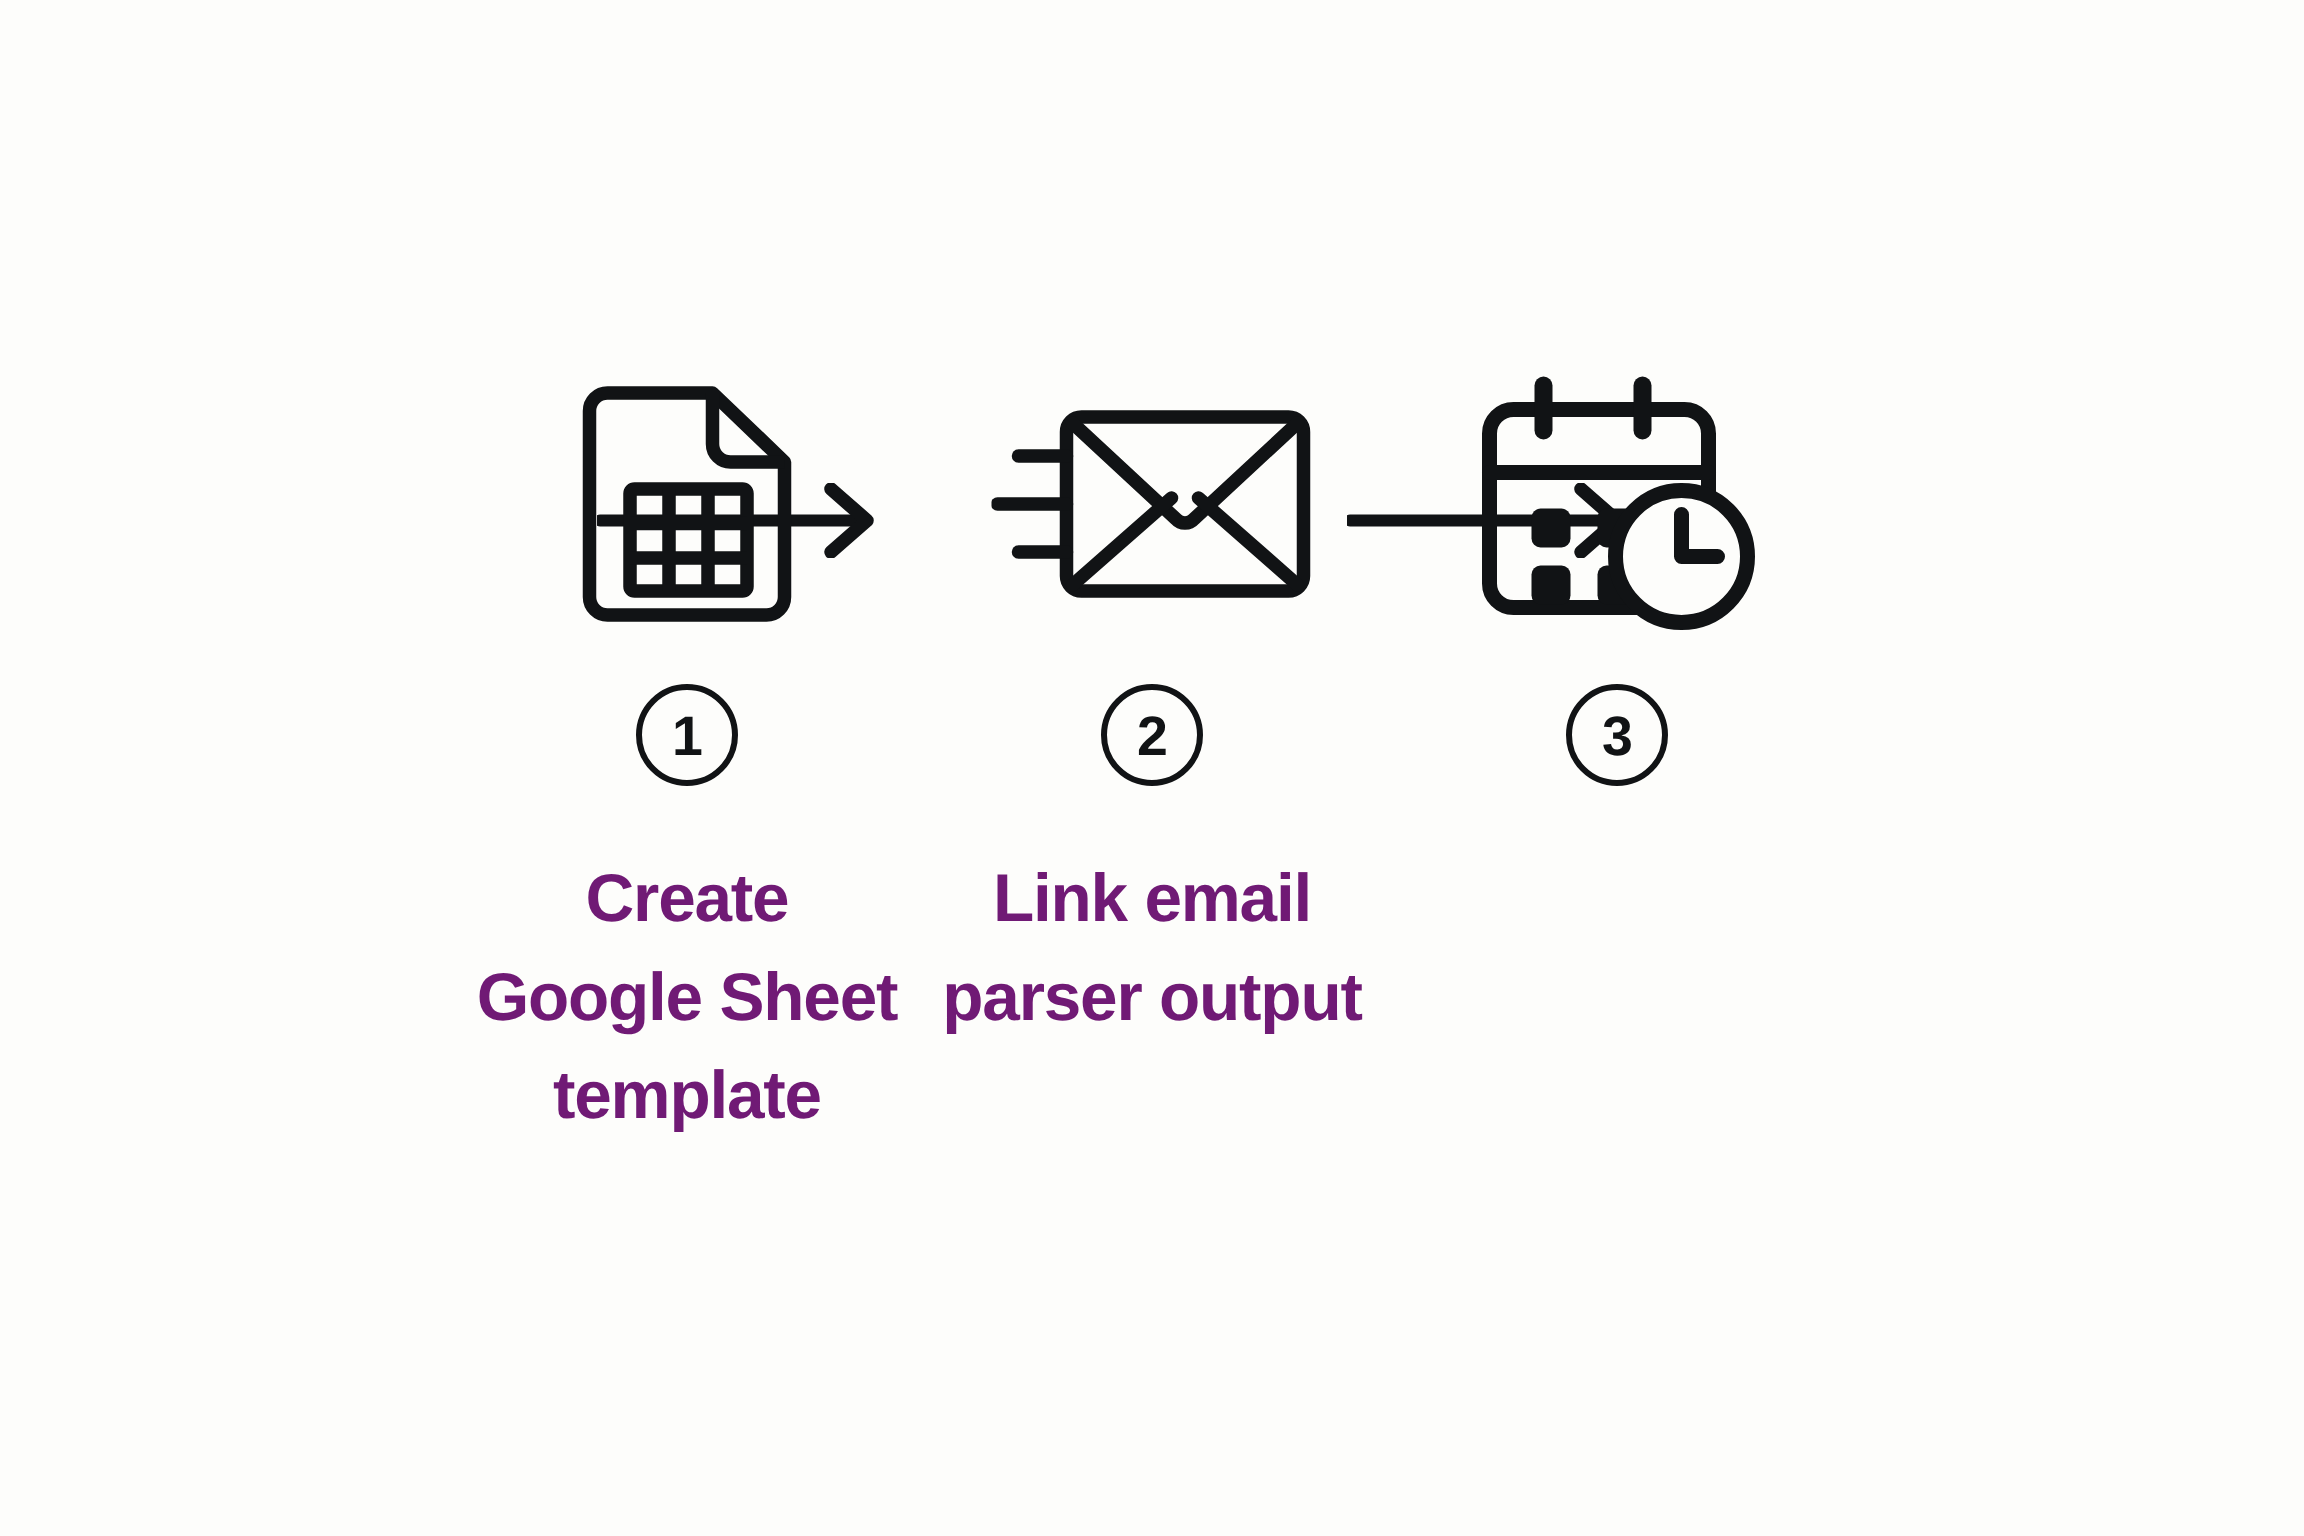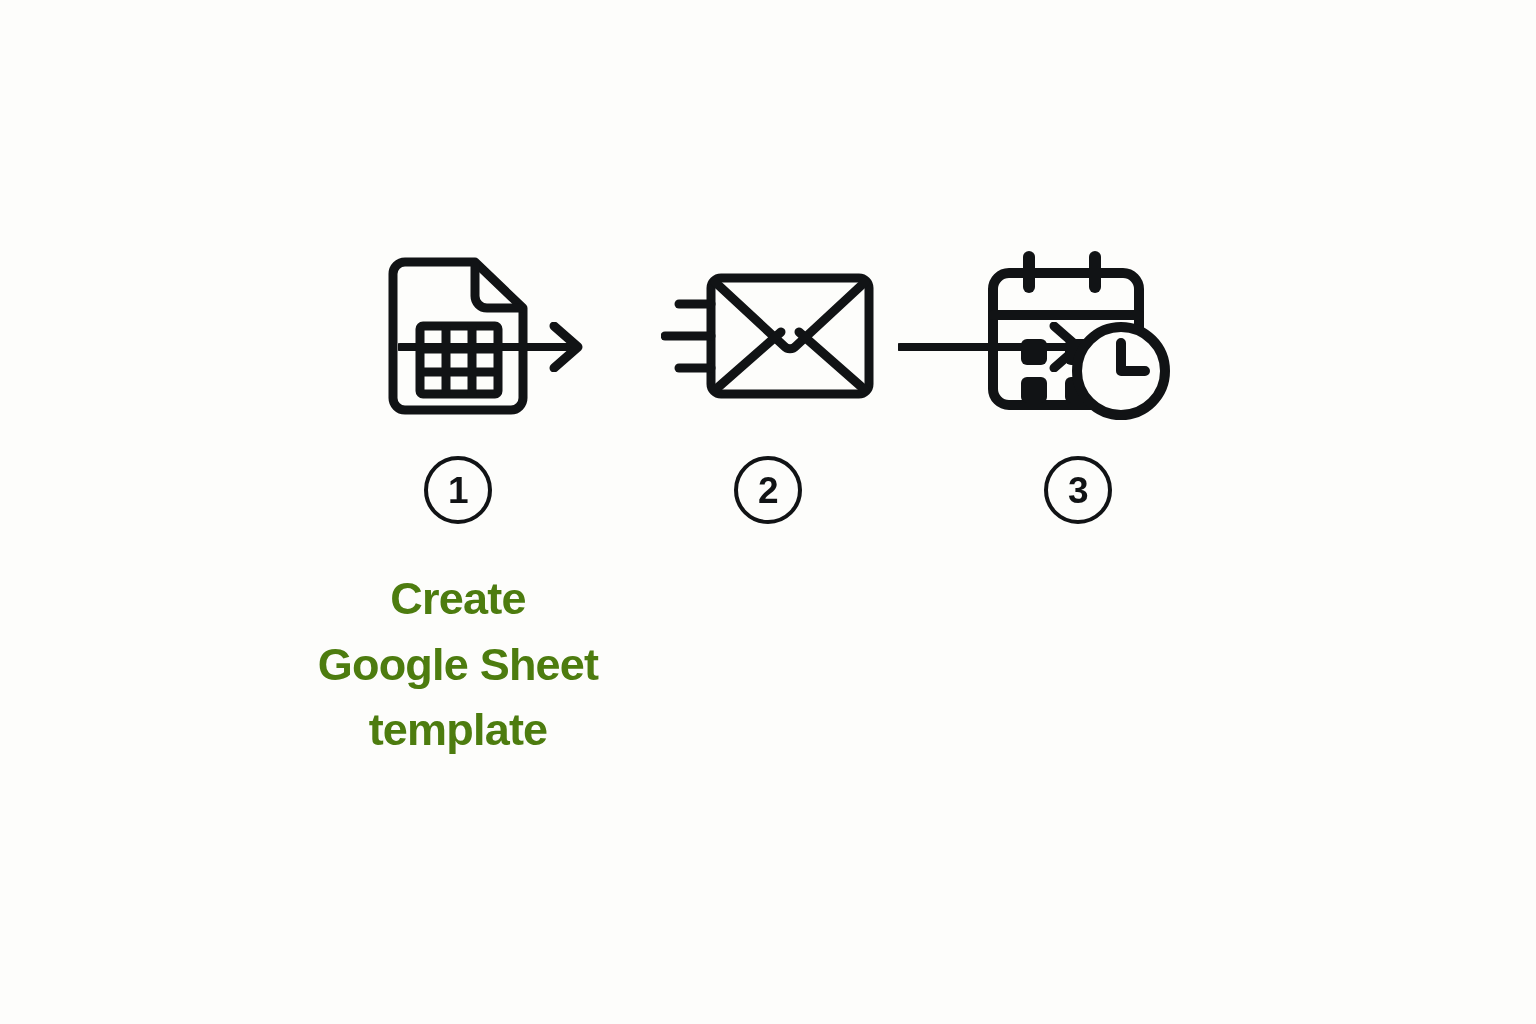--- a/index.html
+++ b/index.html
@@ -63,21 +63,21 @@
     color: #111315;
     line-height: 1;
     letter-spacing: -0.5px;
   }
   .step-label {
     margin-top: 42px;
     text-align: center;
     font-size: 45px;
     font-weight: 700;
     line-height: 1.46;
-    color: #4d7c0f;
+    color: #701a75;
     letter-spacing: -0.8px;
     white-space: pre-line;
   }
 
   
   .arrow {
     position: absolute;
     top: 322px;
     width: 200px;
     height: 50px;
@@ -131,20 +131,22 @@
           <path d="M54 20 L123 84 A8 8 0 0 0 135 84 L204 20" stroke="#111315" stroke-width="9" stroke-linecap="round" stroke-linejoin="round" fill="none"></path>
           <path d="M54 128 L120 70 M204 128 L138 70" stroke="#111315" stroke-width="9" stroke-linecap="round"></path>
           <path d="M18 42 H50" stroke="#111315" stroke-width="9" stroke-linecap="round"></path>
           <path d="M4 74 H50" stroke="#111315" stroke-width="9" stroke-linecap="round"></path>
           <path d="M18 106 H50" stroke="#111315" stroke-width="9" stroke-linecap="round"></path>
         </svg>
       </div>
       <div class="step-badge">
         <span>2</span>
       </div>
+      <div class="step-label">Link email
+parser output</div>
     </div>
 
     <div class="step">
       <div class="step-icon">
         <svg width="190" height="178" viewBox="0 0 190 178" fill="none">
           <path d="M120 158 H26 A16 16 0 0 1 10 142 V42 A16 16 0 0 1 26 26 H140 A16 16 0 0 1 156 42 V96" stroke="#111315" stroke-width="10" stroke-linecap="round" stroke-linejoin="round" fill="none"></path>
           <path d="M10 68 H156" stroke="#111315" stroke-width="10" stroke-linecap="round"></path>
           <path d="M46 10 V40" stroke="#111315" stroke-width="12" stroke-linecap="round"></path>
           <path d="M112 10 V40" stroke="#111315" stroke-width="12" stroke-linecap="round"></path>
           <rect x="38" y="92" width="26" height="26" rx="6" fill="#111315"></rect>

